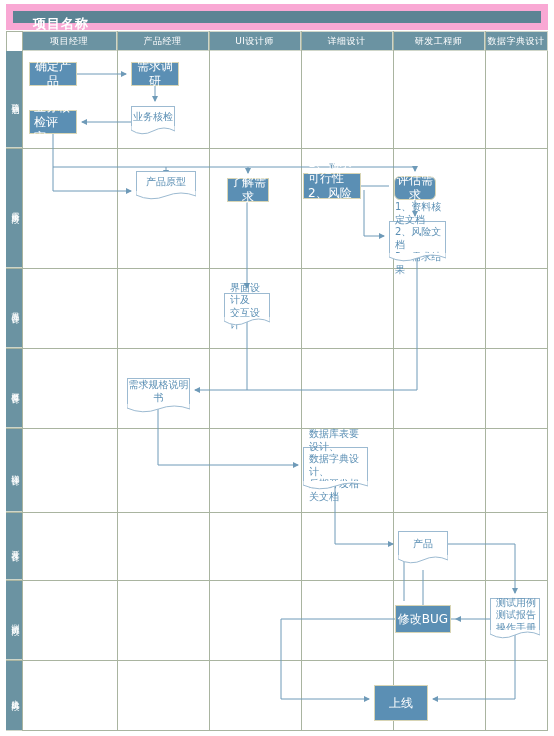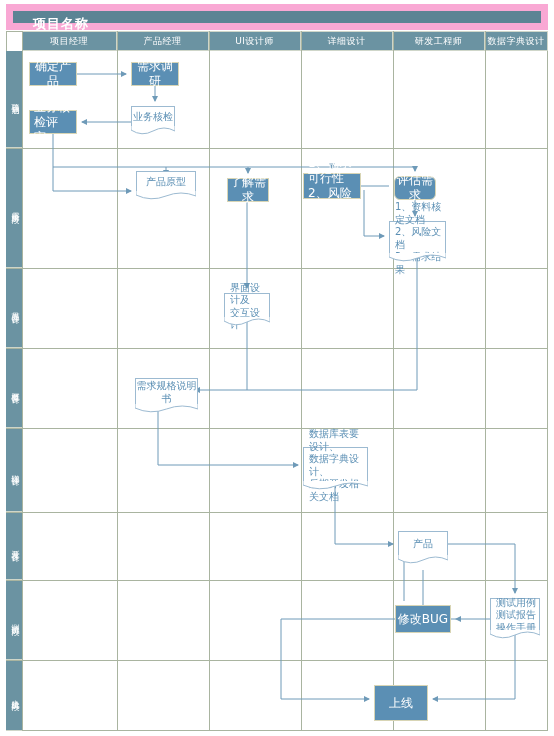--- a/index.html
+++ b/index.html
@@ -212,21 +212,21 @@
       </div>
       <div class="node doc list" style="left: 224px; top: 293px; width: 46px; height: 26px; border-bottom: none;">
         <div class="lines">
           <div>界面设计及</div>
           <div>交互设计</div>
         </div>
         <div class="wave"><svg width="100%" height="10" viewBox="0 0 100 10" preserveAspectRatio="none">
             <path d="M0,0 L0,4 Q25,11 50,5 Q75,-1 100,5 L100,0" fill="#ffffff" stroke="#9cbad1" stroke-width="1" vector-effect="non-scaling-stroke"></path>
           </svg></div>
       </div>
-      <div class="node doc" style="left: 135px; top: 378px; width: 63px; height: 28px; border-bottom: none;">
+      <div class="node doc" style="left: 127px; top: 378px; width: 63px; height: 28px; border-bottom: none; font-family: Liberation Mono, monospace;">
         <span>需求规格说明书</span>
         <div class="wave"><svg width="100%" height="10" viewBox="0 0 100 10" preserveAspectRatio="none">
             <path d="M0,0 L0,4 Q25,11 50,5 Q75,-1 100,5 L100,0" fill="#ffffff" stroke="#9cbad1" stroke-width="1" vector-effect="non-scaling-stroke"></path>
           </svg></div>
       </div>
       <div class="node doc list" style="left: 303px; top: 447px; width: 65px; height: 36px; border-bottom: none;">
         <div class="lines">
           <div>数据库表要设计、</div>
           <div>数据字典设计、</div>
           <div>后期开发相关文档</div>

